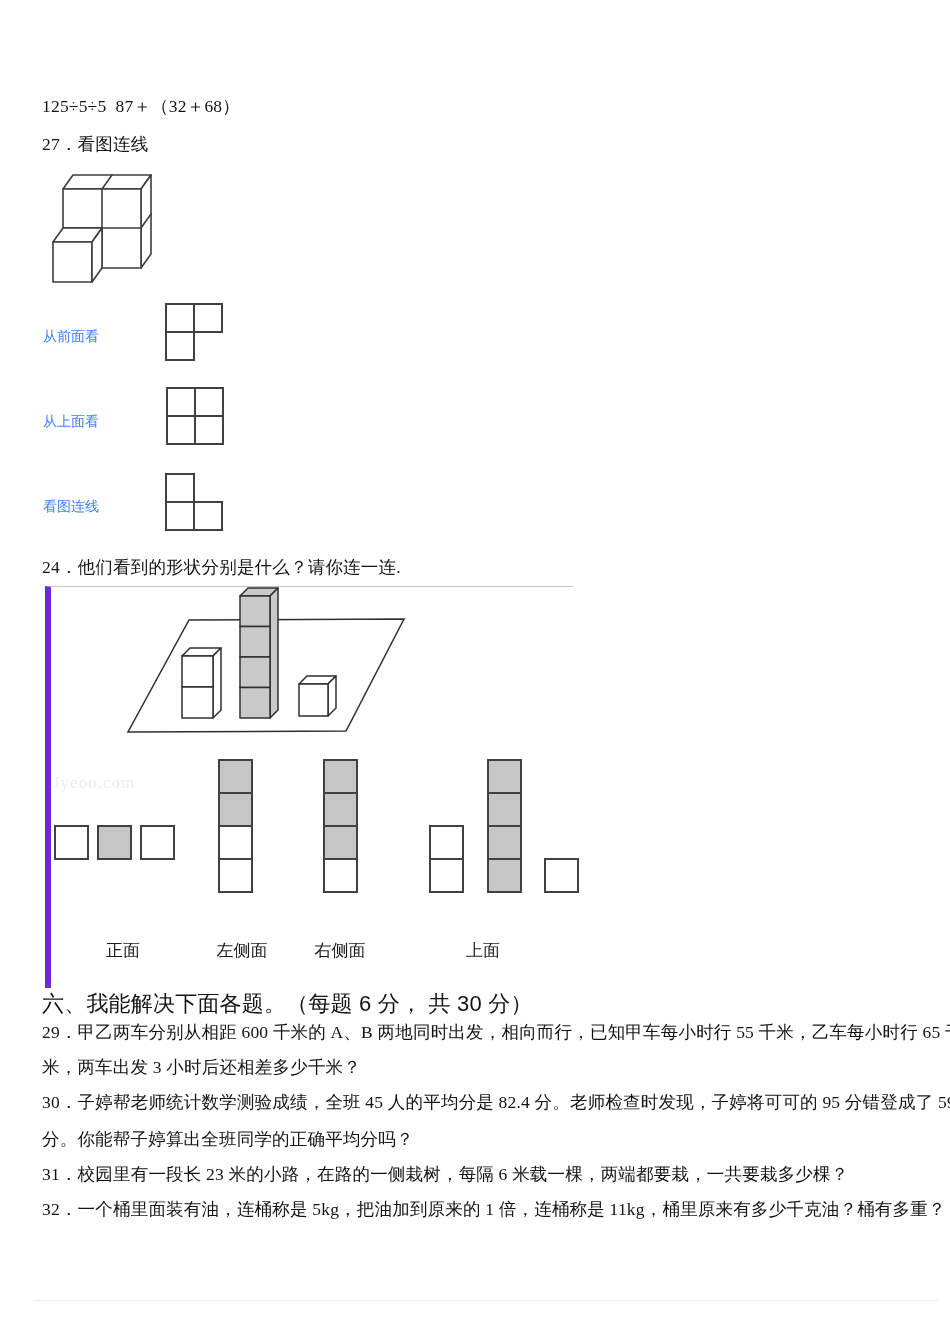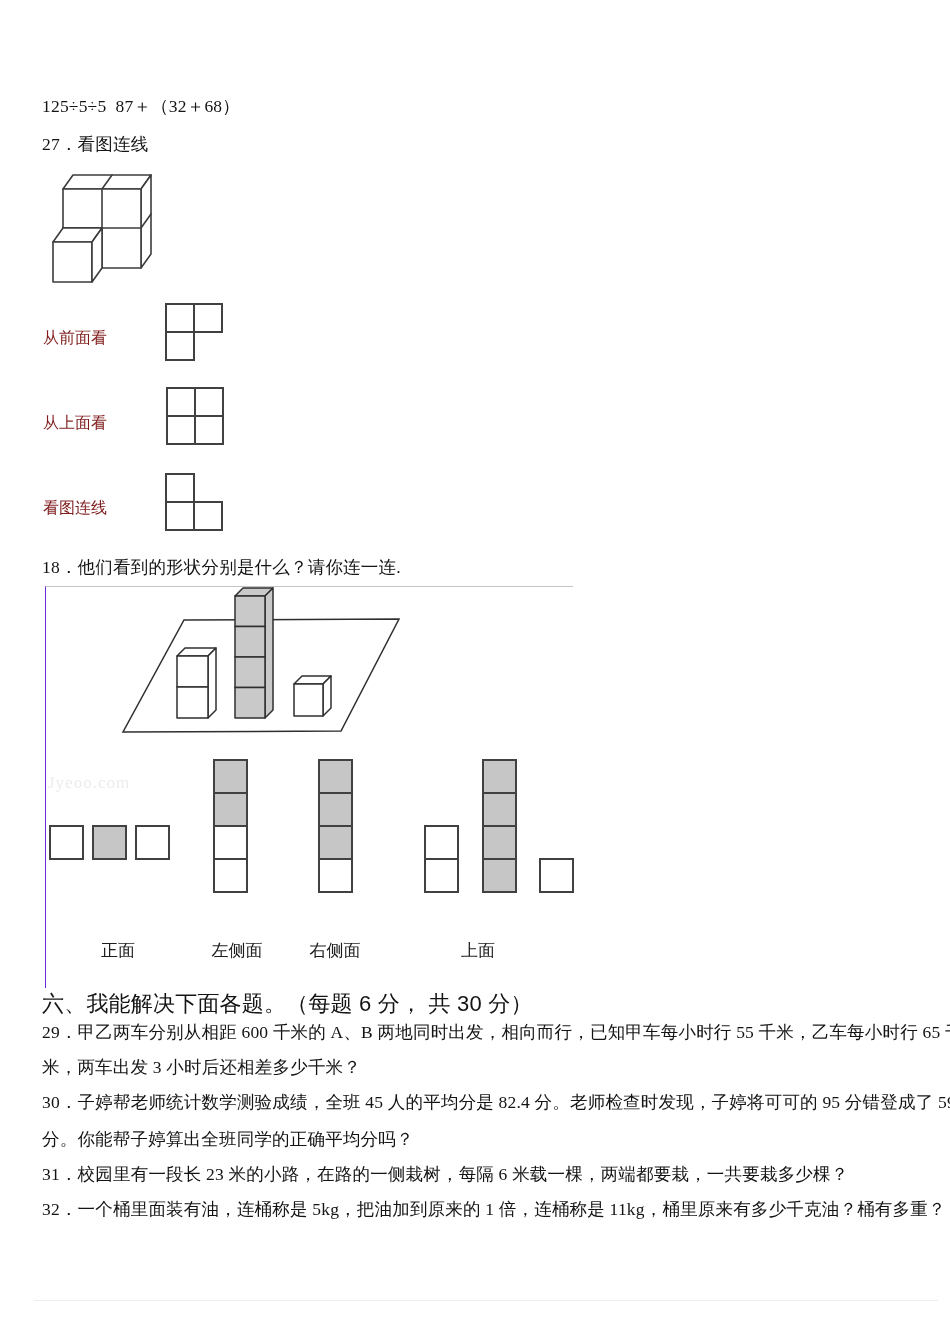--- a/index.html
+++ b/index.html
@@ -2,31 +2,31 @@
 <html><head>
 <meta charset="utf-8">
 <style>
   *{margin:0;padding:0;box-sizing:border-box}
   html,body{background:#fff}
   body{width:950px;height:1344px;position:relative;overflow:hidden;
        font-family:"Liberation Serif","DejaVu Serif",serif;color:#141414}
   .t{position:absolute;left:42px;font-size:17.5px;line-height:22px;white-space:pre;letter-spacing:.2px}
   .bold{font-weight:normal}
   .sans{font-family:"Liberation Sans","DejaVu Sans",sans-serif}
-  .viewlabel{position:absolute;left:43px;font-size:16px;color:#7f1d1d;
+  .viewlabel{position:absolute;left:43px;font-size:14px;color:#3b82f6;
              font-family:"Liberation Sans","DejaVu Sans",sans-serif}
   .fig27{position:absolute;left:45px;top:166px;width:115px;height:125px}
   .shape{position:absolute}
   .cell{position:absolute;border:2px solid #414141;background:#fff}
   .cell.g{background:#c6c6c6}
   .sh-front{left:165px;top:303px;width:60px;height:60px}
   .sh-top{left:166px;top:387px;width:60px;height:60px}
   .sh-left{left:165px;top:473px;width:60px;height:60px}
   .figbox{position:absolute;left:45px;top:586px;width:528px;height:402px;
-          border-top:1px solid #c4c4c4;border-left:1px solid #6d28d9}
+          border-top:1px solid #c4c4c4;border-left:6px solid #6d28d9}
   .figbox svg{position:absolute;left:0;top:0}
   .g1{left:3px;top:238px}
   .g2{left:167px;top:172px}
   .g3{left:272px;top:172px}
   .g4{left:378px;top:172px}
   .optlabel{position:absolute;top:352px;transform:translateX(-50%);font-size:17px;color:#1c1c1c;
             font-family:"Liberation Sans","DejaVu Sans",sans-serif;white-space:nowrap}
   .ol1{left:72px}.ol2{left:191px}.ol3{left:289px}.ol4{left:432px}
   .watermark{position:absolute;left:2px;top:186px;font-size:17px;color:#ececec;letter-spacing:1px}
   .pagebreak{position:absolute;left:34px;top:1300px;width:904px;height:1px;background:#e9eef3}
@@ -74,21 +74,21 @@
     <div class="cell" style="left: 28px; top: 28px; width: 30px; height: 30px;"></div>
   </div>
 
 <div class="viewlabel" style="top:498px">看图连线</div>
 <div class="shape sh-left">
     <div class="cell" style="left: 0px; top: 0px; width: 30px; height: 30px;"></div>
     <div class="cell" style="left: 0px; top: 28px; width: 30px; height: 30px;"></div>
     <div class="cell" style="left: 28px; top: 28px; width: 30px; height: 30px;"></div>
   </div>
 
-<div class="t bold" style="top:556px">18．他们看到的形状分别是什么？请你连一连.</div>
+<div class="t bold" style="top:556px">24．他们看到的形状分别是什么？请你连一连.</div>
 
 <div class="figbox">
   <svg width="528" height="170" viewBox="0 0 528 170">
     <polygon points="138,33 353,32 295,144 77,145" fill="#ffffff" stroke="#2f2f2f" stroke-width="1.5"></polygon>
     <g fill="#ffffff" stroke="#2f2f2f" stroke-width="1.5" stroke-linejoin="round">
       <polygon points="131,69 162,69 170,61 139,61"></polygon>
       <polygon points="162,69 170,61 170,123 162,131"></polygon>
       <rect x="131" y="69" width="31" height="31"></rect>
       <rect x="131" y="100" width="31" height="31"></rect>
     </g>

